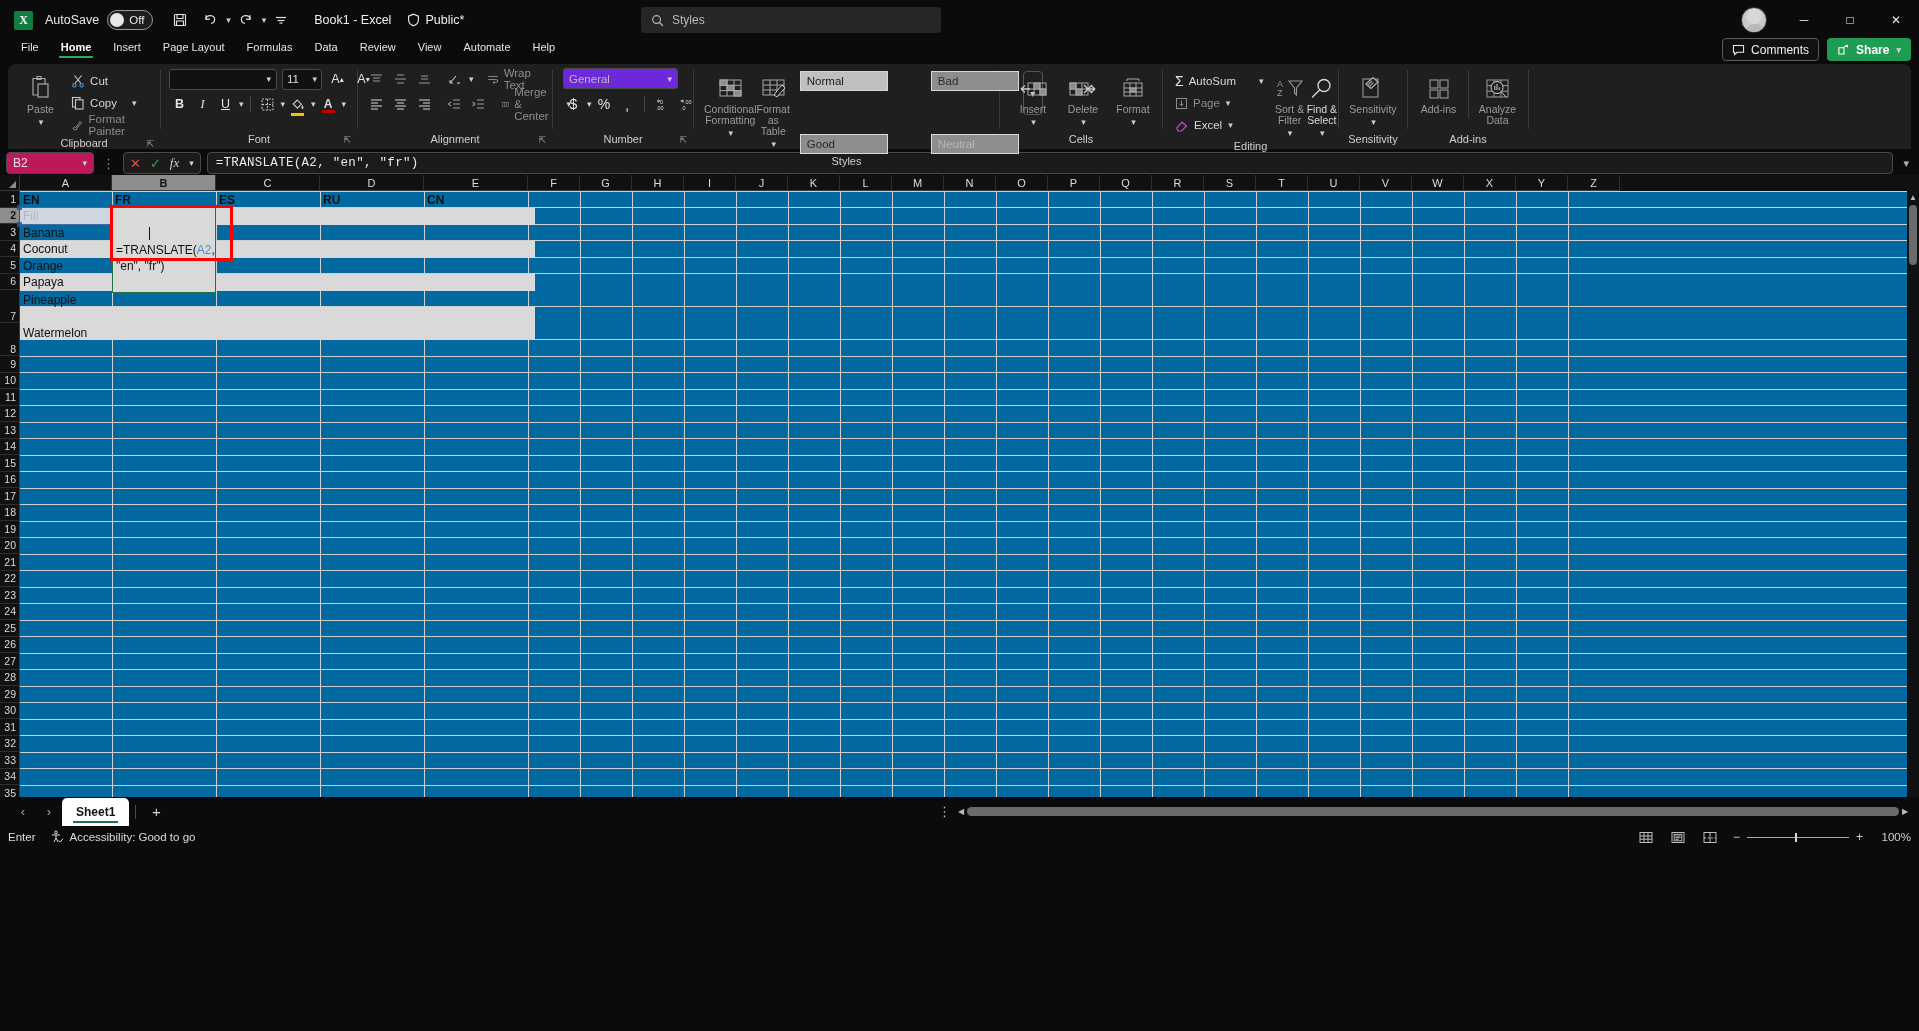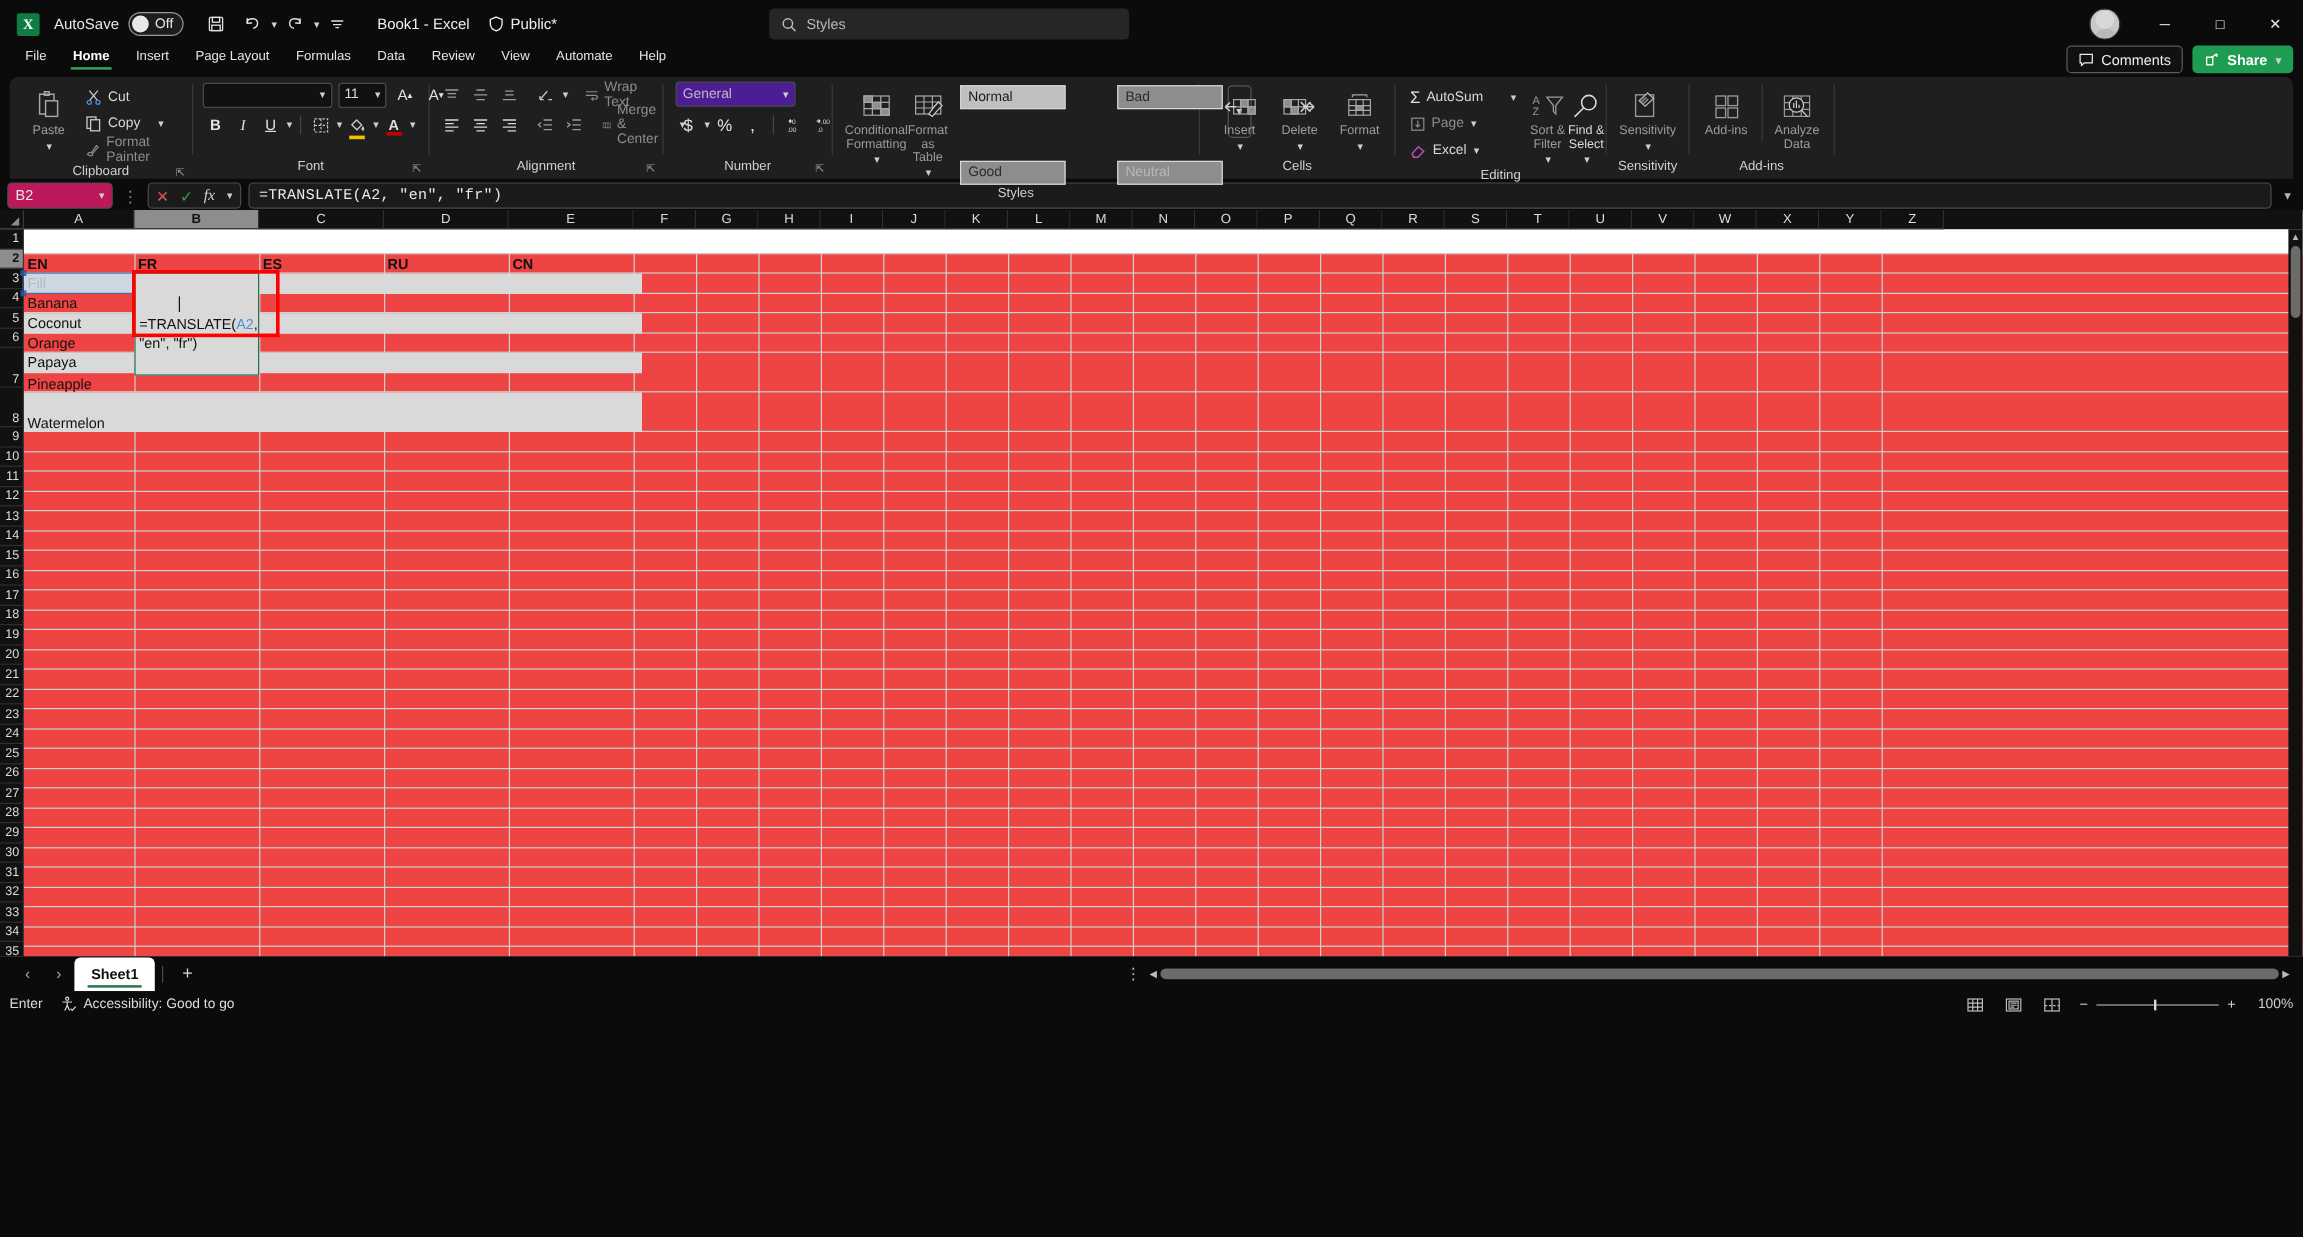--- a/index.html
+++ b/index.html
@@ -119,21 +119,21 @@
     width: 40px; height: 21px; background: #111; border: 1px solid #4a4a4a; border-radius: 3px;
     display: flex; align-items: center; justify-content: space-between; padding: 0 4px; font-size: 11.5px; color: #ddd;
   }
   .fbtn {
     min-width: 21px; height: 22px; display: flex; align-items: center; justify-content: center;
     color: #e2e2e2; font-size: 12.5px; border-radius: 3px; padding: 0 2px;
   }
   .fbtn.dim { color: #8d8d8d; }
 
   .numfmt {
-    width: 100px; height: 21px; background: #4c1d95; border: 1px solid #4a4a4a; border-radius: 3px;
+    width: 115px; height: 21px; background: #6d28d9; border: 1px solid #4a4a4a; border-radius: 3px;
     display: flex; align-items: center; justify-content: space-between; padding: 0 5px; font-size: 11.5px; color: #bdbdbd;
   }
 
   .stylebox {
     width: 88px; height: 20px; font-size: 11.5px; display: flex; align-items: center;
     padding-left: 6px; border: 1px solid #d9d9d9;
   }
   .sv-normal { background: #bfbfbf; color: #1a1a1a; border-color: #d4d4d4; }
   .sv-bad { background: #8d8d8d; color: #2b2b2b; }
   .sv-good { background: #8d8d8d; color: #2b2b2b; }
@@ -182,21 +182,21 @@
   }
   .ch.sel { background: #8d8d8d; color: #111; font-weight: bold; }
   .gridbody { display: flex; height: 606px; }
   .rowhdrs { width: 20px; flex: none; background: #111; }
   .rh {
     height: 16.5px; color: #dcdcdc; font-size: 10.5px;
     display: flex; align-items: center; justify-content: flex-end;
     padding-right: 3px; border-bottom: 1px solid #2e2e2e; border-right: 1px solid #3a3a3a;
   }
   .rh.sel { background: #8d8d8d; color: #111; font-weight: bold; }
-  .cells { position: relative; flex: 1; background: #ef4444; margin-top: 20px; }
+  .cells { position: relative; flex: 1; background: #0369a1; }
   .gridline-v, .gridline-h { position: absolute; background: #d0d0d0; }
   .band { position: absolute; background: #d9d9d9; }
   .cell-text {
     position: absolute; font-size: 12px; color: #111; font-family: "Liberation Sans", sans-serif;
     display: flex; align-items: center; padding-left: 3px; white-space: nowrap;
   }
   .cell-text.bold { font-weight: bold; }
   .selcell {
     position: absolute; background: #cdd6e3; border: 1px solid #2b579a; opacity: .85;
   }

